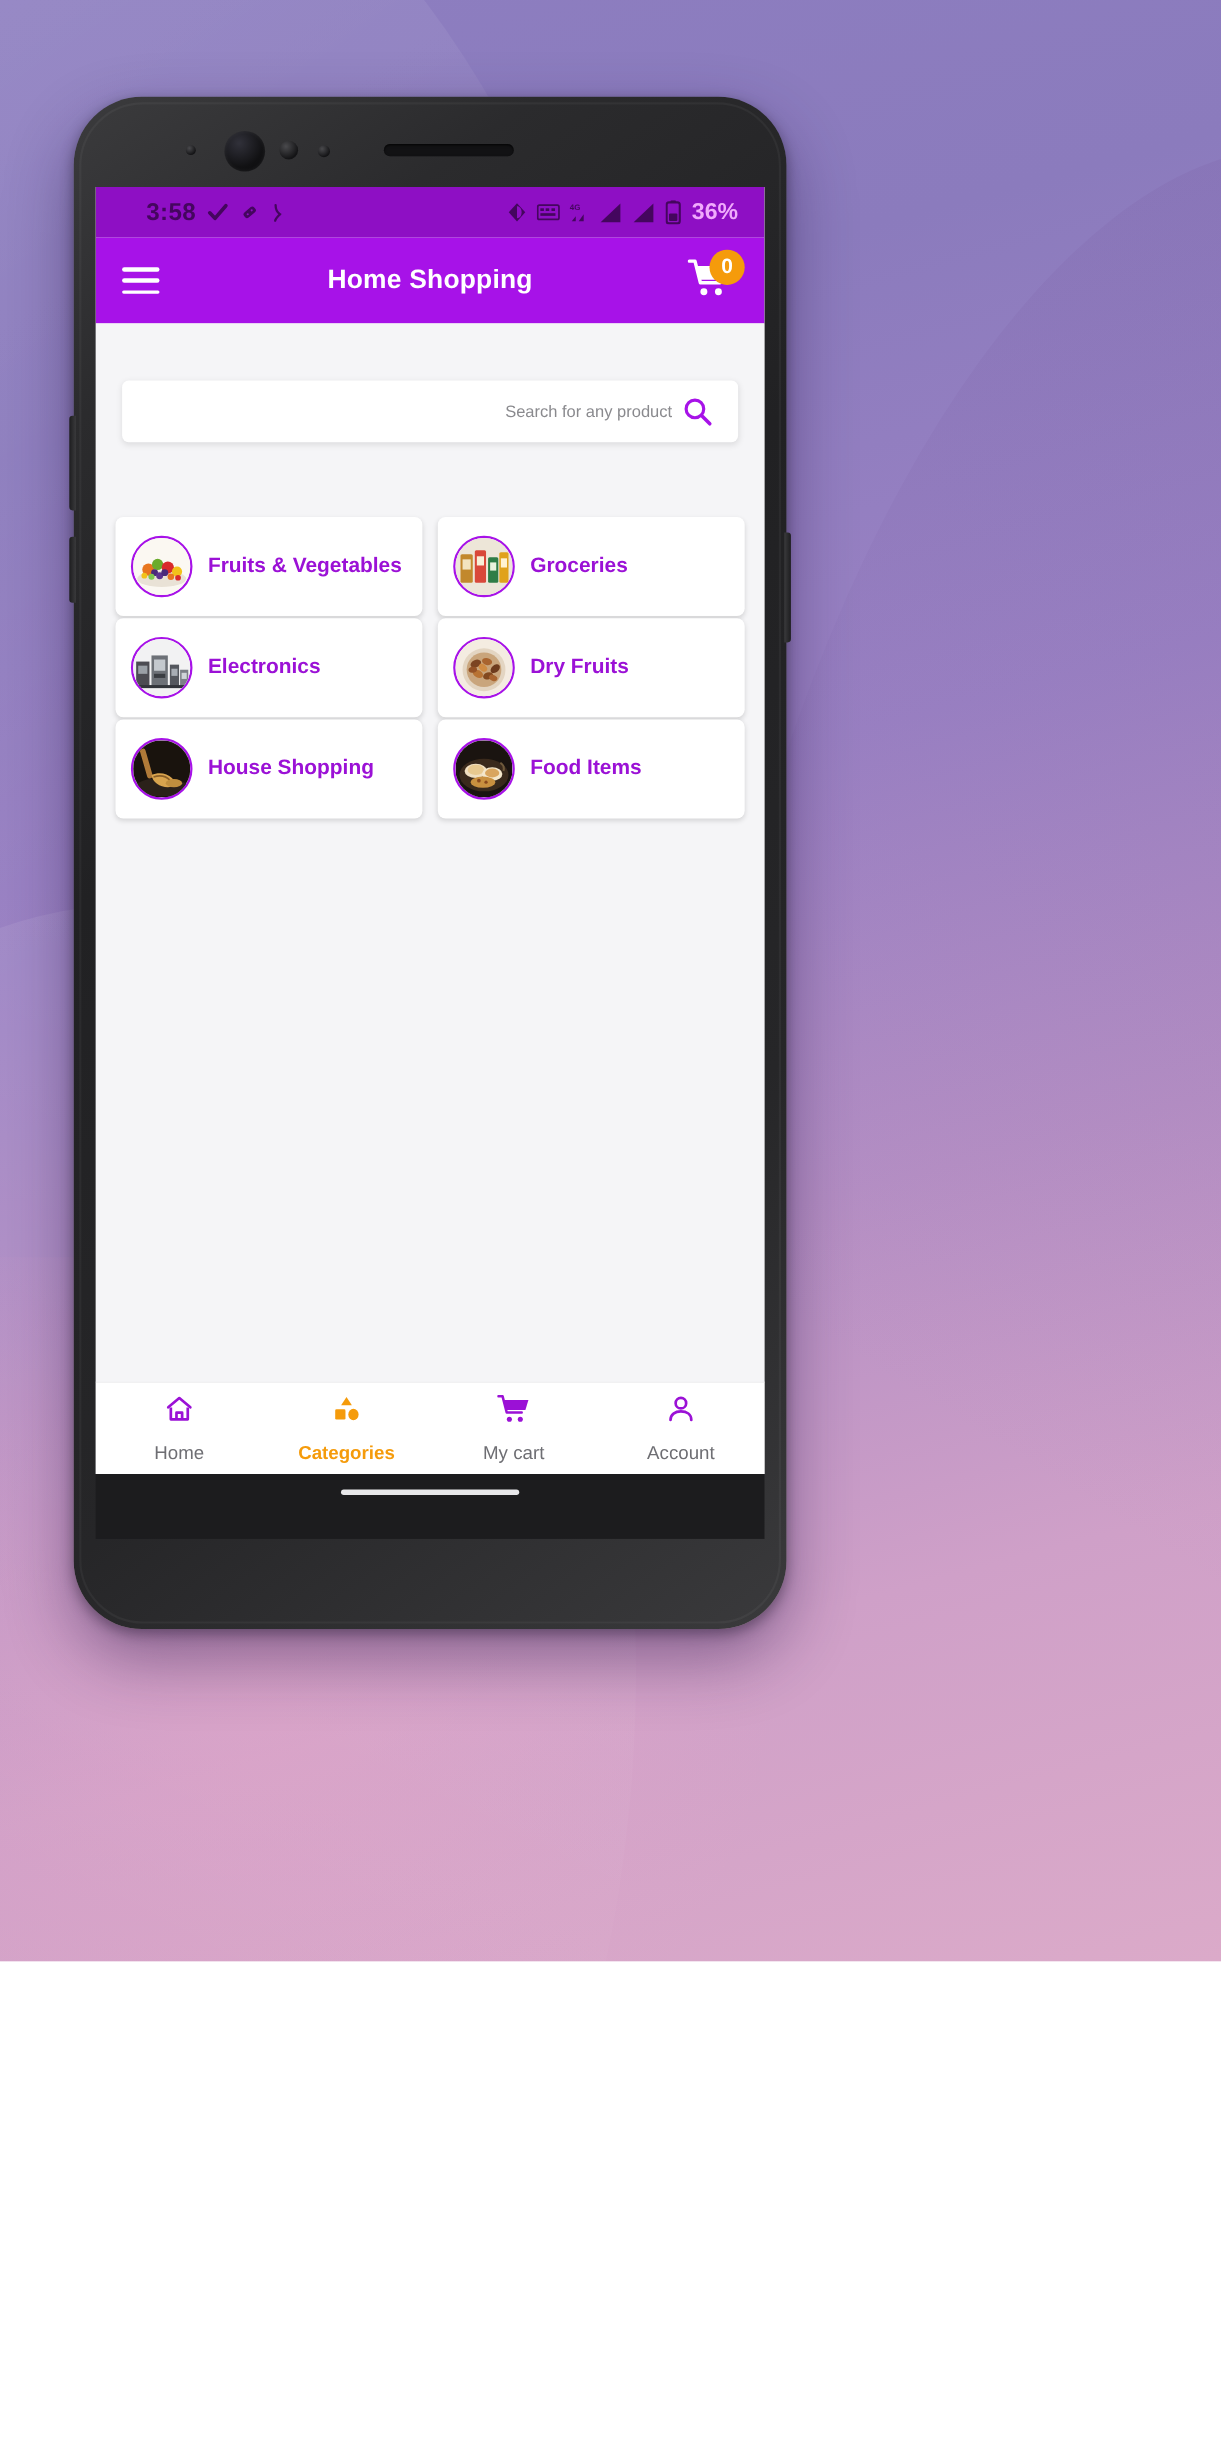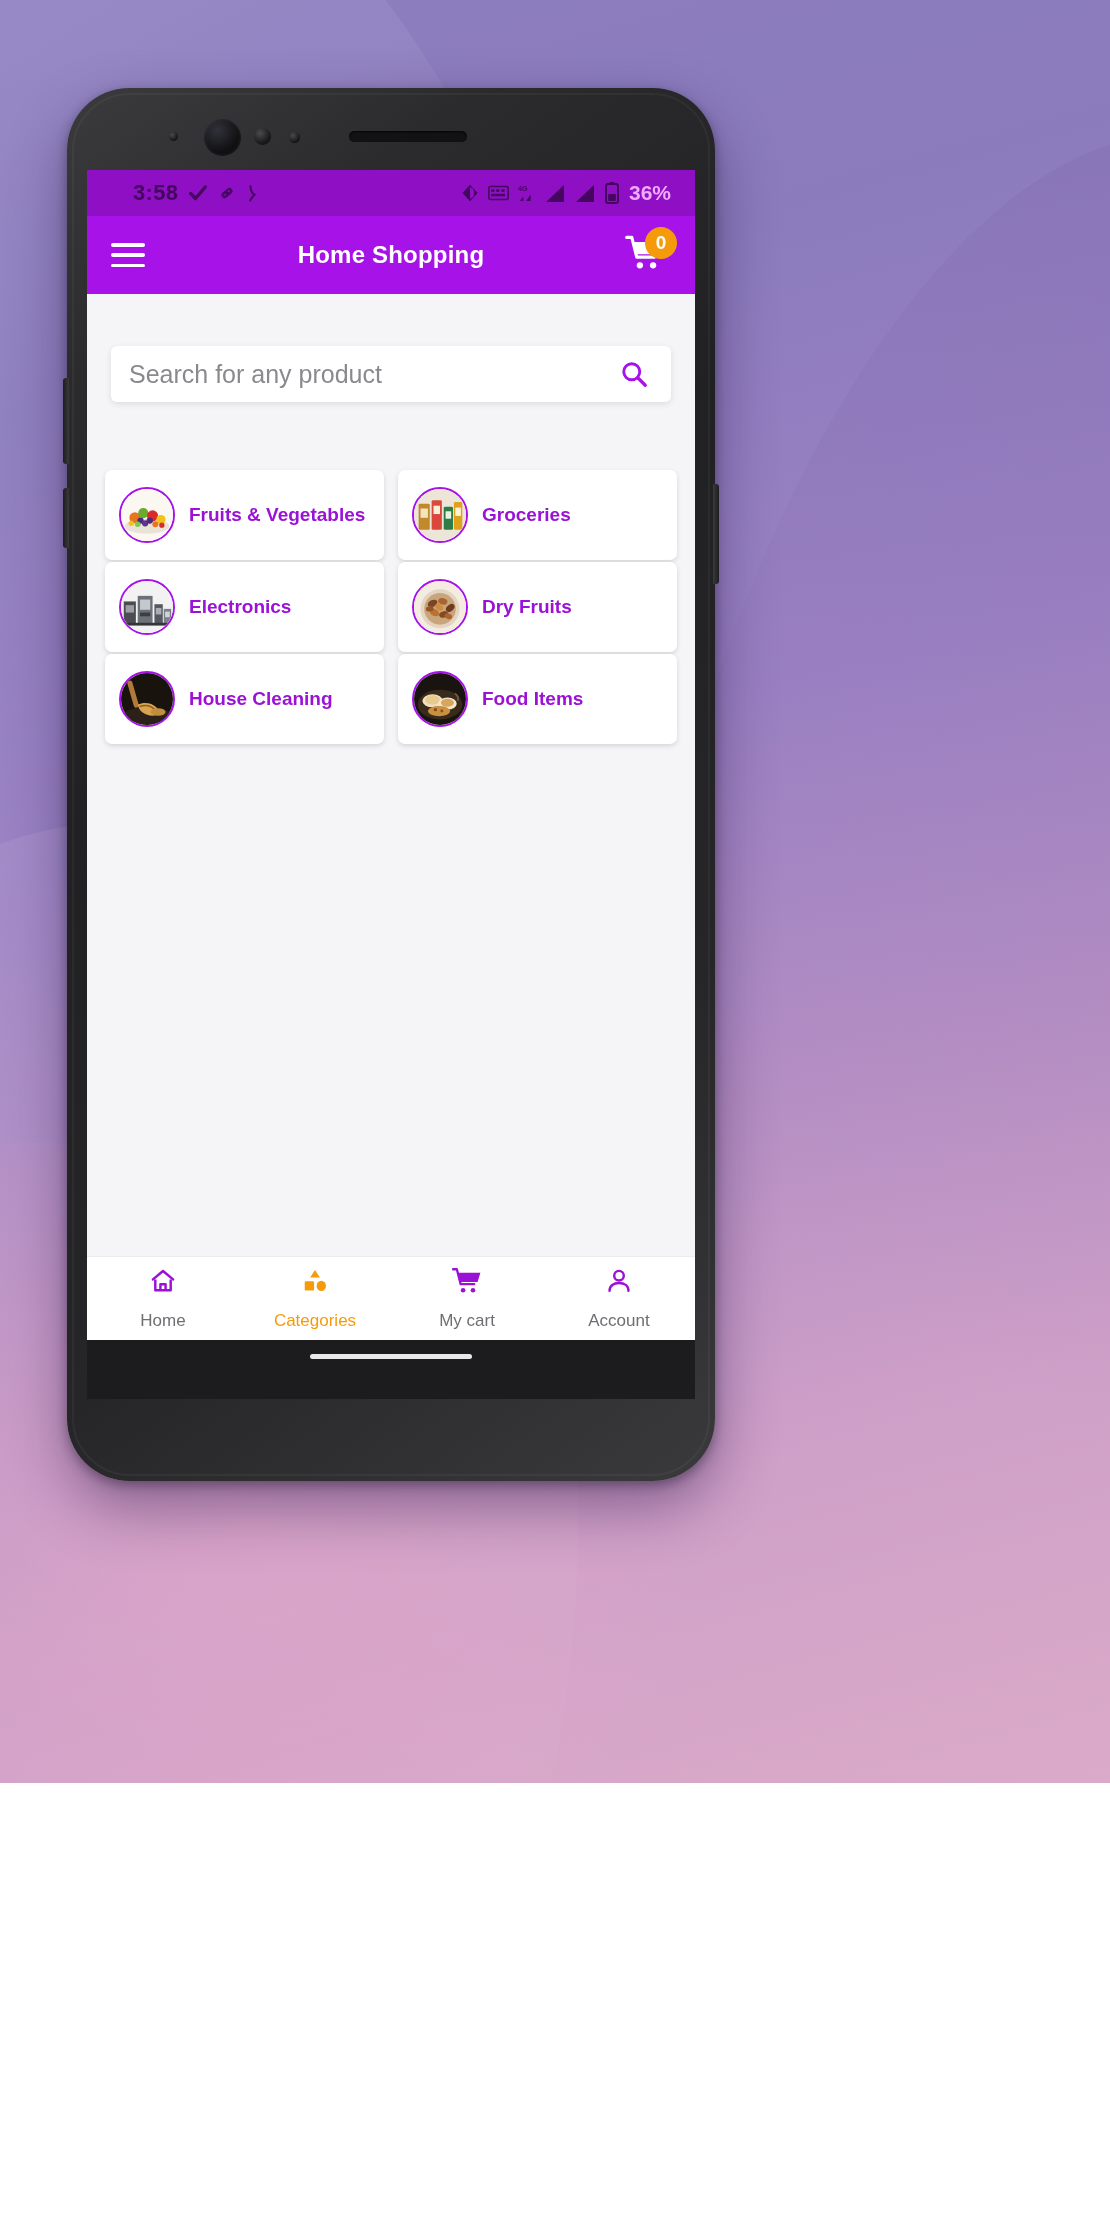--- a/index.html
+++ b/index.html
@@ -227,23 +227,23 @@
     box-shadow: 0 2px 6px rgba(0,0,0,0.10);
     display: flex;
     align-items: center;
     padding: 0 22px 0 18px;
   }
   .search-input {
     flex: 1;
     border: none;
     outline: none;
     background: transparent;
-    font-size: 25px;
+    font-size: 15px;
     color: #0369a1;
-    text-align: left;
+    text-align: right;
     font-family: "Liberation Sans", sans-serif;
   }
   .search-input::placeholder { color: #8a8a8e; }
   .search-icon { display: inline-flex; color: #a712e8; margin-left: 8px; }
 
   
   .grid {
     display: grid;
     grid-template-columns: 1fr 1fr;
     gap: 2px 14px;
@@ -288,21 +288,21 @@
   .nav-item {
     flex: 1;
     display: flex;
     flex-direction: column;
     align-items: center;
     justify-content: center;
     gap: 16px;
     cursor: pointer;
   }
   .nav-label { font-size: 17px; color: #6e6e73; }
-  .nav-item.active .nav-label { color: #f59b0b; }
+  .nav-item.active .nav-label { color: #f59b0b; font-weight: bold; }
   .nav-icon { height: 28px; display: flex; align-items: center; }
 
   
   .chin {
     position: absolute;
     left: 20px;
     top: 1252px;
     width: 608px;
     height: 59px;
     background: #1c1c1e;
@@ -524,21 +524,21 @@
             <div class="cat-thumb">
               <svg viewBox="0 0 56 56">
                 <rect width="56" height="56" fill="#19130d"></rect>
                 <ellipse cx="28" cy="46" rx="26" ry="9" fill="#2b211a"></ellipse>
                 <rect x="10" y="8" width="5.5" height="30" rx="2.4" fill="#b07a38" transform="rotate(-16 12 22)"></rect>
                 <path d="M18 34c7-3 15-2 20 3 4 4 2 9-4 9-8 0-15-5-16-12z" fill="#d9a44e"></path>
                 <path d="M20 36c6-2 12-1 16 3" stroke="#8a5f28" stroke-width="1.6" fill="none"></path>
                 <ellipse cx="40" cy="42" rx="8" ry="4" fill="#c08e3e"></ellipse>
               </svg>
             </div>
-            <div class="cat-label">House Cleaning</div>
+            <div class="cat-label">House Shopping</div>
           </div>
 
           <div class="cat-card">
             <div class="cat-thumb">
               <svg viewBox="0 0 56 56">
                 <rect width="56" height="56" fill="#1a1410"></rect>
                 <ellipse cx="28" cy="34" rx="24" ry="16" fill="#3a2a1c"></ellipse>
                 <ellipse cx="20" cy="30" rx="11" ry="7" fill="#f0dfc0"></ellipse>
                 <ellipse cx="20" cy="29" rx="8" ry="5" fill="#e8c98f"></ellipse>
                 <ellipse cx="36" cy="33" rx="10" ry="6.5" fill="#f4e7cb"></ellipse>

